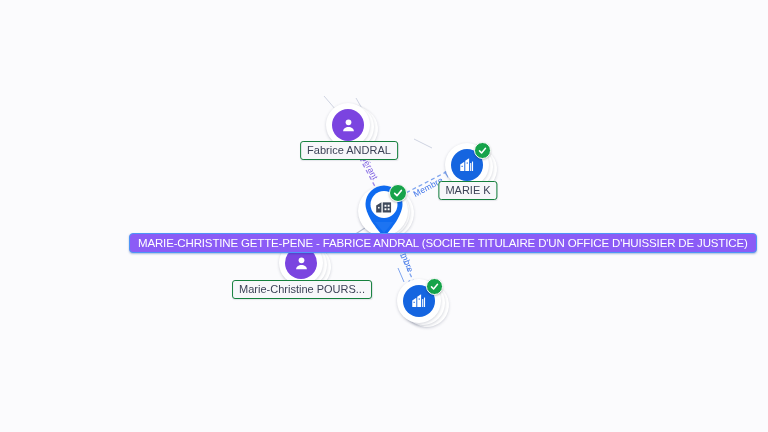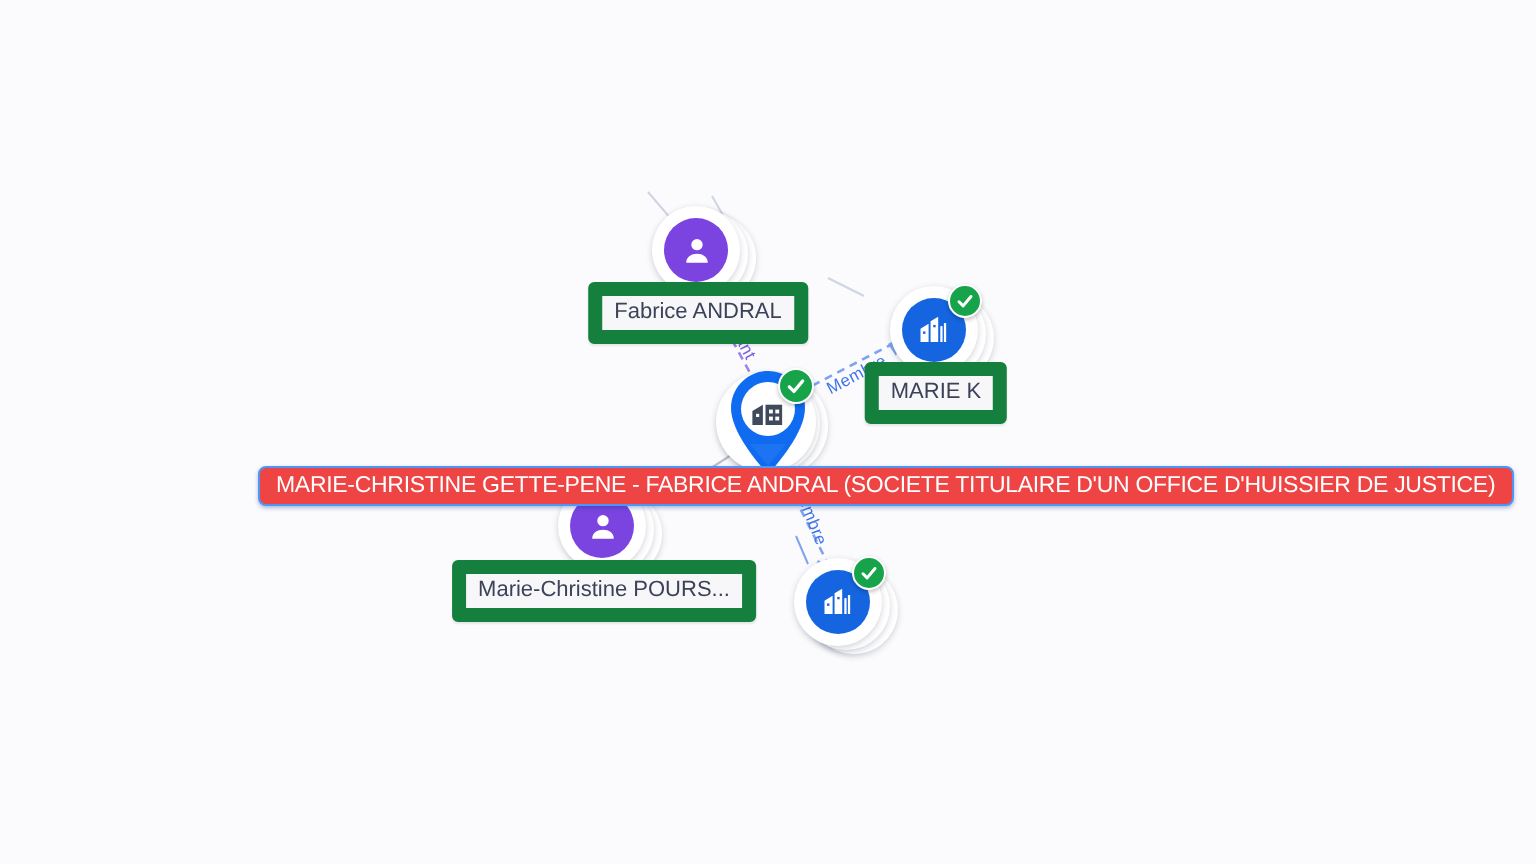--- a/index.html
+++ b/index.html
@@ -57,34 +57,34 @@
     position:absolute;left:11px;top:10px;width:22px;height:22px;
     display:flex;align-items:center;justify-content:center;
   }
   .pin .check{left:28px;top:-2px;}
 
   
   .caption{
     position:absolute;
     transform:translateX(-50%);
     background:#f7f7fa;
-    border:7px solid #15803d;
+    border:1px solid #15803d;
     border-radius:3px;
     color:#3c4257;
     font-size:11px;
     line-height:13px;
     padding:2px 6px;
     white-space:nowrap;
     box-shadow:0 1px 1px rgba(40,50,80,.10);
   }
 
   
   .center-label{
     position:absolute;
-    background:#ef4444;
+    background:#8b5cf6;
     border:1.5px solid #4e95f7;
     border-radius:4px;
     color:#ffffff;
     font-size:11.5px;
     line-height:14px;
     letter-spacing:-0.15px;
     padding:2px 8px;
     white-space:nowrap;
     box-shadow:0 1px 2px rgba(10,60,150,.35);
   }

